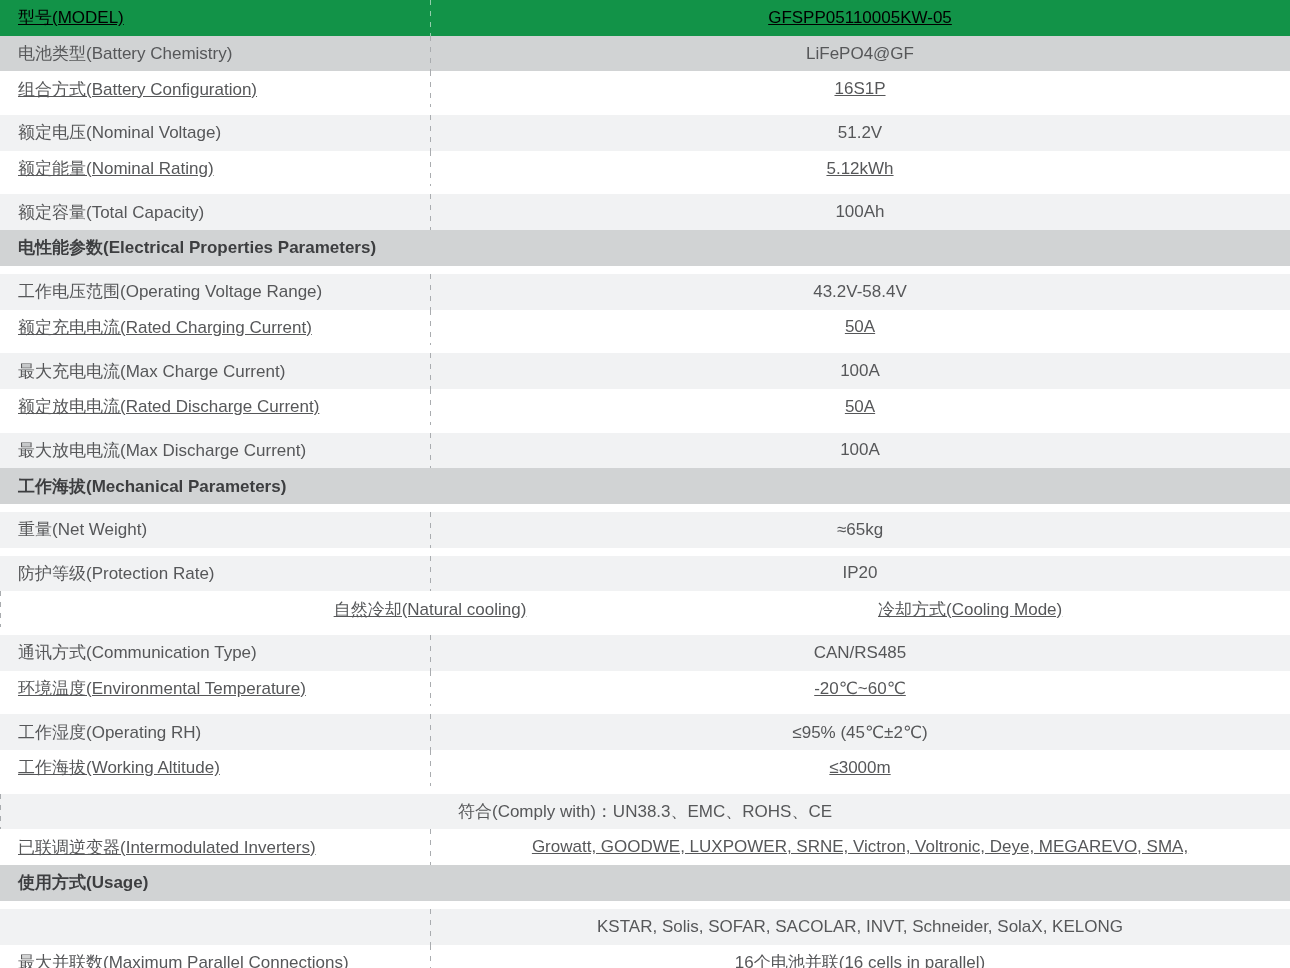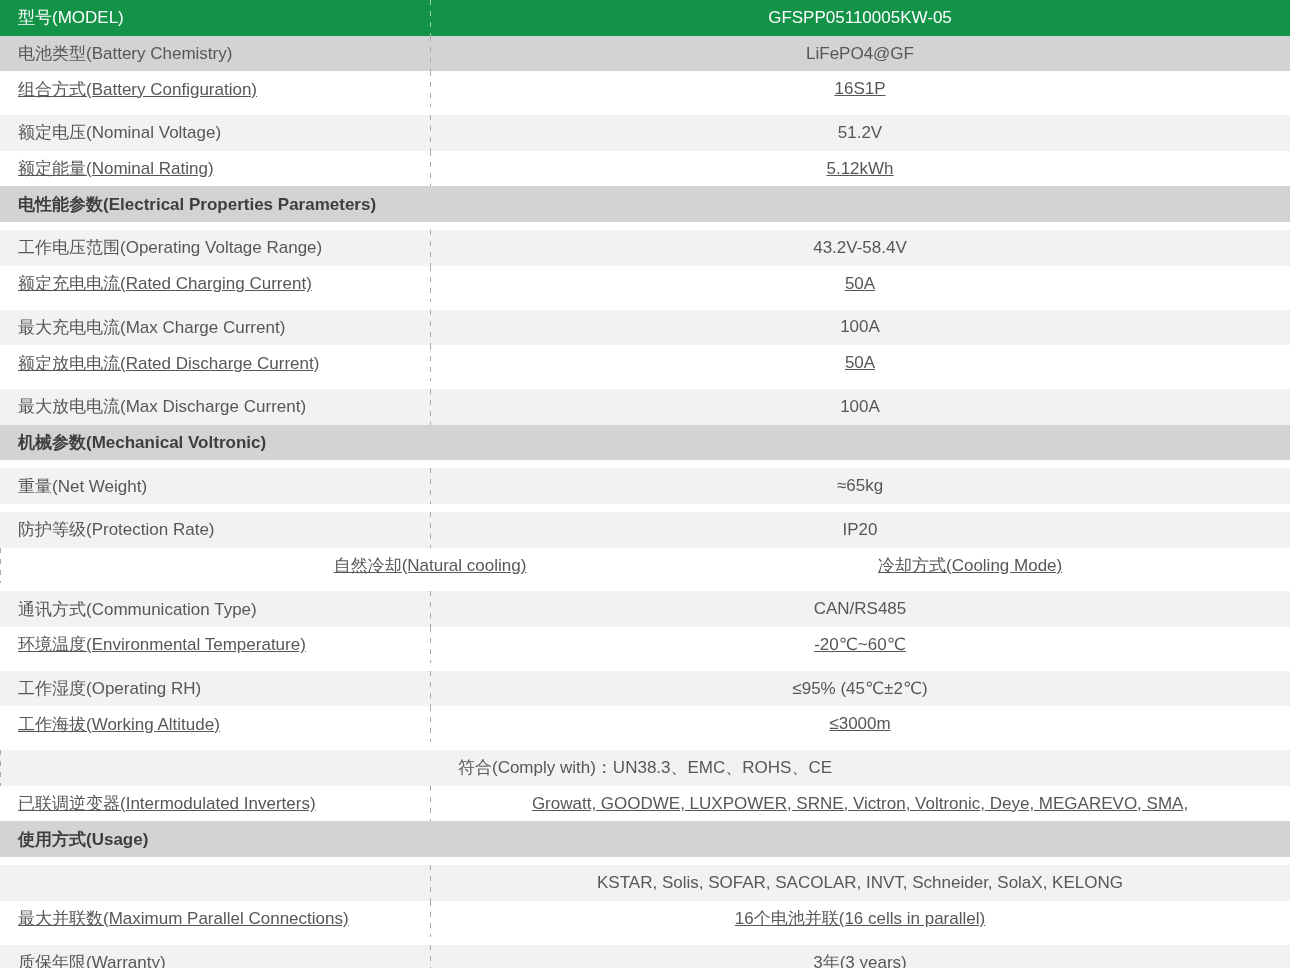--- a/index.html
+++ b/index.html
@@ -37,21 +37,21 @@
   .cell.value{
     flex:1 1 auto;
     justify-content:center;
     position:relative;
     text-align:center;
   }
   .cell.value::before{
     content:"";position:absolute;left:0;top:0;bottom:0;width:1px;
     background:repeating-linear-gradient(to bottom,var(--divider) 0 5px,transparent 5px 11px);
   }
-  .r-model{background:var(--accent-green);color:#ffffff;}
+  .r-model{background:var(--accent-green);color:#000000;text-decoration:underline;}
   .r-model .cell.value::before{
     background:repeating-linear-gradient(to bottom,rgba(255,255,255,.55) 0 5px,transparent 5px 11px);
   }
   .r-dark{background:var(--section-bg);}
   .r-light{background:var(--row-alt-bg);margin-top:8px;}
   .r-white{background:var(--row-white-bg);text-decoration:underline;}
   .r-section{background:var(--section-bg);}
   .r-section .section-title{
     display:flex;align-items:center;
     padding-left:18px;
@@ -89,20 +89,24 @@
     <div class="cell value">16S1P</div>
   </div>
   <div class="row r-light">
     <div class="cell label">额定电压(Nominal Voltage)</div>
     <div class="cell value">51.2V</div>
   </div>
   <div class="row r-white">
     <div class="cell label">额定能量(Nominal Rating)</div>
     <div class="cell value">5.12kWh</div>
   </div>
+  <div class="row r-light">
+    <div class="cell label">额定容量(Total Capacity)</div>
+    <div class="cell value">100Ah</div>
+  </div>
 
   <div class="row r-section">
     <div class="section-title">电性能参数(Electrical Properties Parameters)</div>
   </div>
 
   <div class="row r-light">
     <div class="cell label">工作电压范围(Operating Voltage Range)</div>
     <div class="cell value">43.2V-58.4V</div>
   </div>
   <div class="row r-white">
@@ -116,21 +120,21 @@
   <div class="row r-white">
     <div class="cell label">额定放电电流(Rated Discharge Current)</div>
     <div class="cell value">50A</div>
   </div>
   <div class="row r-light">
     <div class="cell label">最大放电电流(Max Discharge Current)</div>
     <div class="cell value">100A</div>
   </div>
 
   <div class="row r-section">
-    <div class="section-title">机械参数(Mechanical Voltronic)</div>
+    <div class="section-title">工作海拔(Mechanical Parameters)</div>
   </div>
 
   <div class="row r-light">
     <div class="cell label">重量(Net Weight)</div>
     <div class="cell value">≈65kg</div>
   </div>
   <div class="row r-light">
     <div class="cell label">防护等级(Protection Rate)</div>
     <div class="cell value">IP20</div>
   </div>

